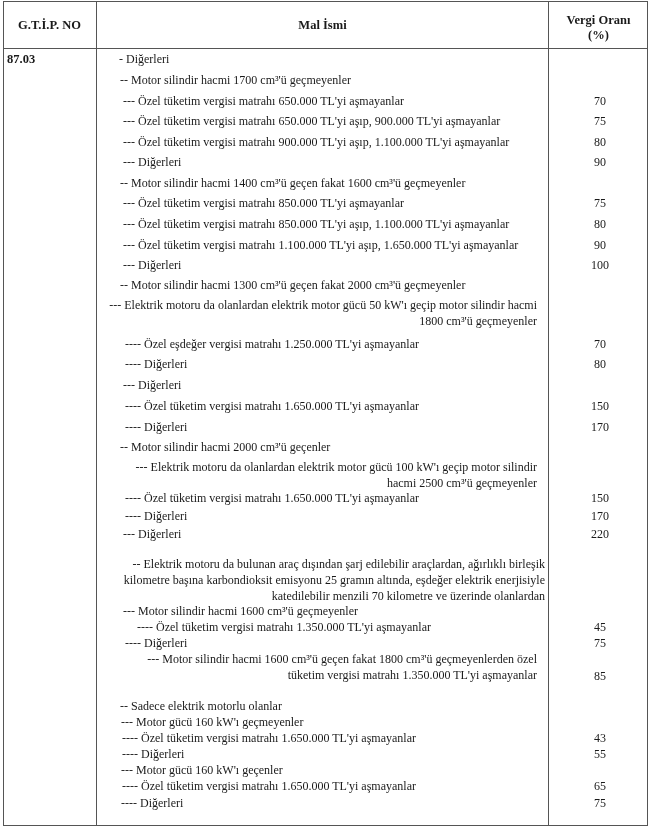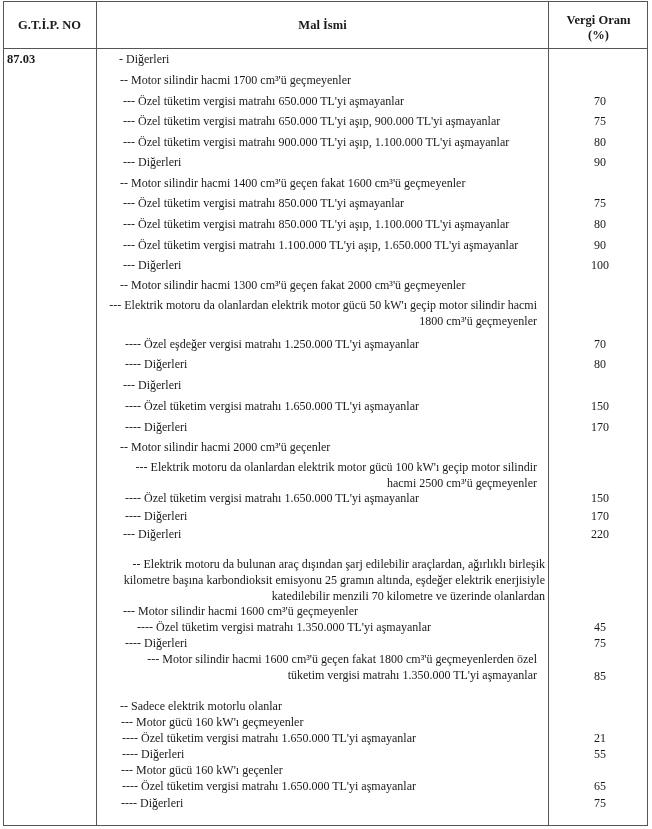--- a/index.html
+++ b/index.html
@@ -102,21 +102,21 @@
 <div class="rate" style="top:635px">75</div>
 
 <div class="wrap" style="top:651px;left:97px;text-indent:12px">--- Motor silindir hacmi 1600 cm³'ü geçen fakat 1800 cm³'ü geçmeyenlerden özel tüketim vergisi matrahı 1.350.000 TL'yi aşmayanlar</div>
 <div class="rate" style="top:668px">85</div>
 
 <div class="row" style="top:698px;left:104px">-- Sadece elektrik motorlu olanlar</div>
 
 <div class="row" style="top:714px;left:105px">--- Motor gücü 160 kW'ı geçmeyenler</div>
 
 <div class="row" style="top:730px;left:106px">---- Özel tüketim vergisi matrahı 1.650.000 TL'yi aşmayanlar</div>
-<div class="rate" style="top:730px">21</div>
+<div class="rate" style="top:730px">43</div>
 
 <div class="row" style="top:746px;left:106px">---- Diğerleri</div>
 <div class="rate" style="top:746px">55</div>
 
 <div class="row" style="top:762px;left:105px">--- Motor gücü 160 kW'ı geçenler</div>
 
 <div class="row" style="top:778px;left:106px">---- Özel tüketim vergisi matrahı 1.650.000 TL'yi aşmayanlar</div>
 <div class="rate" style="top:778px">65</div>
 
 <div class="row" style="top:795px;left:105px">---- Diğerleri</div>

